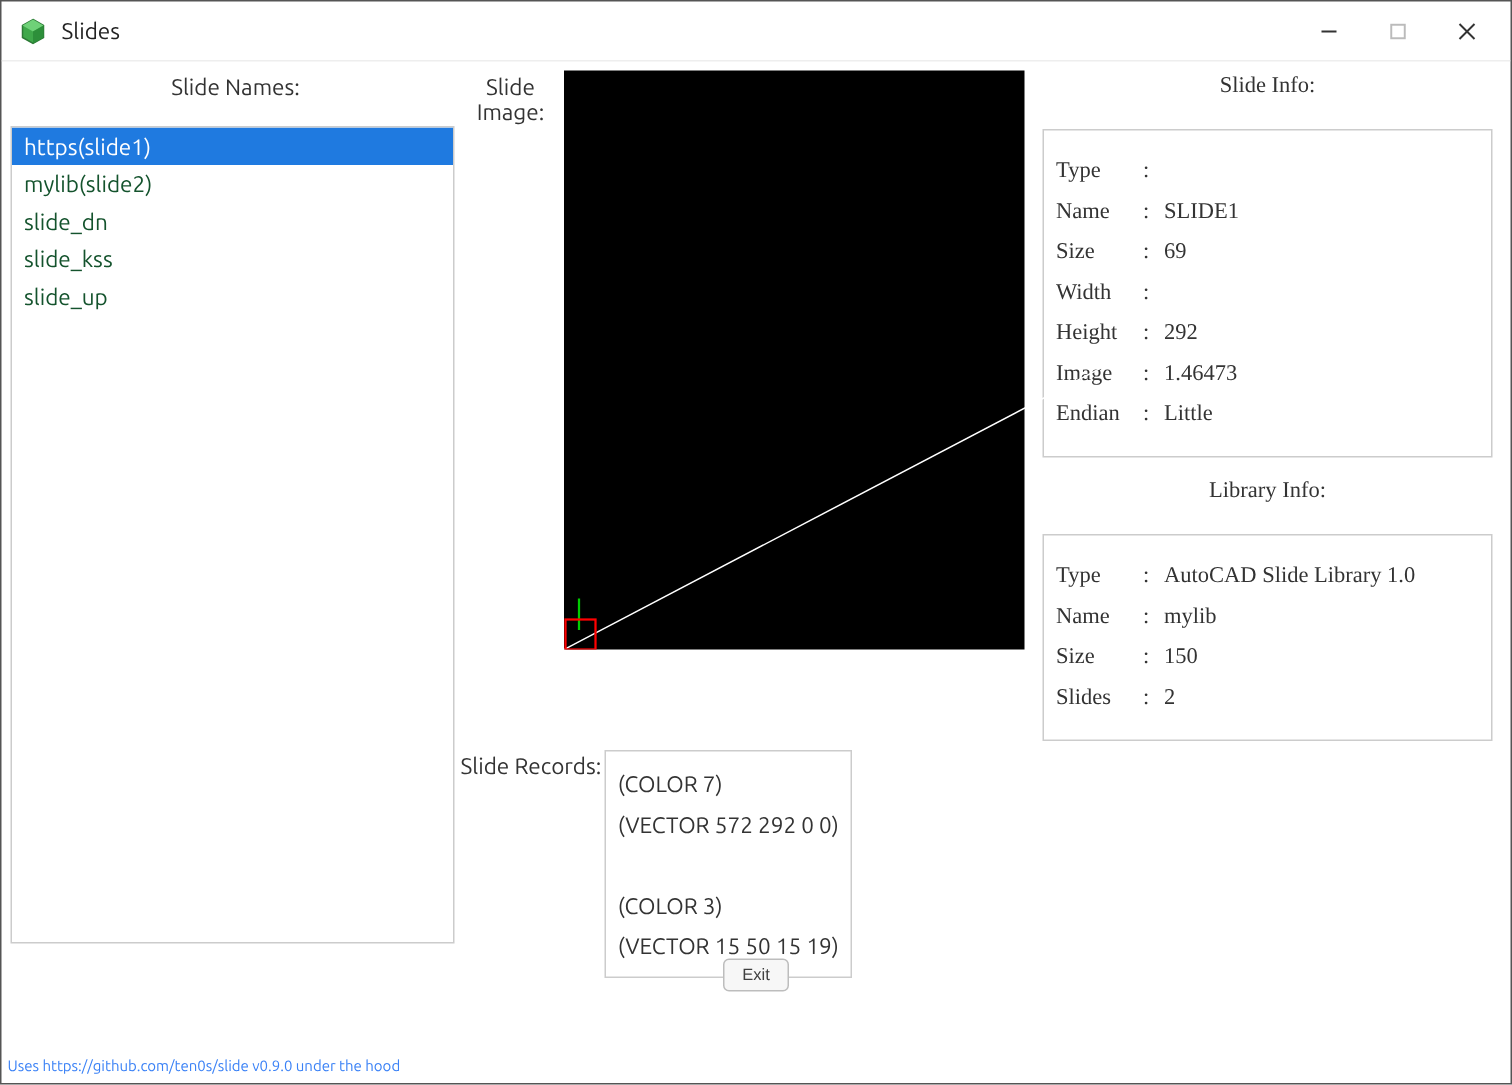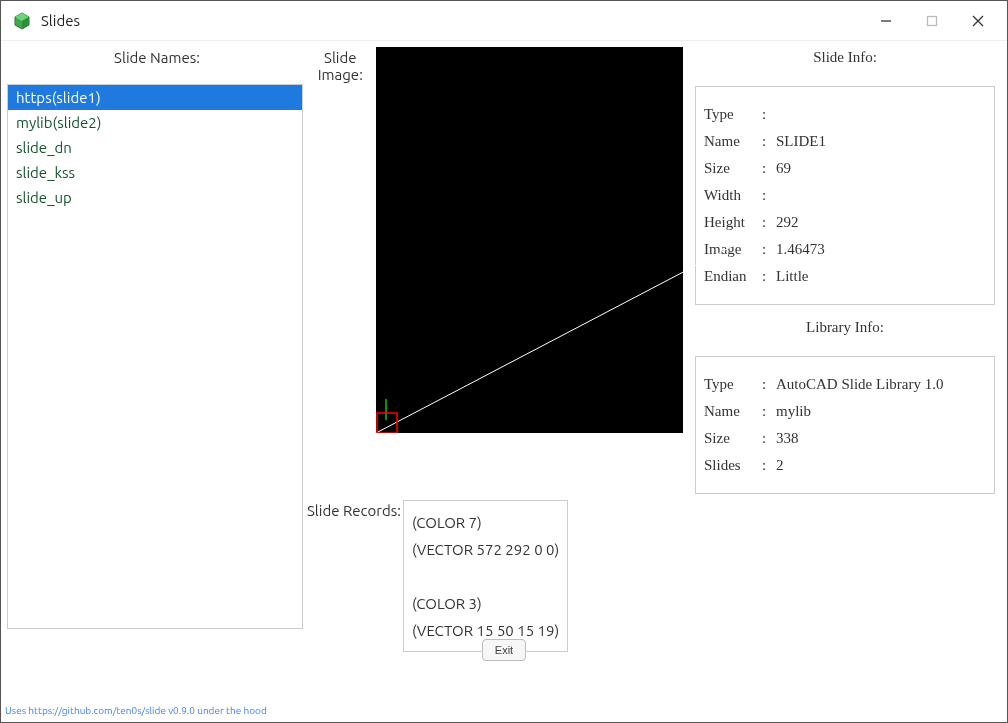--- a/index.html
+++ b/index.html
@@ -287,21 +287,21 @@
               <div class="val">AutoCAD Slide Library 1.0</div>
             </div>
             <div class="info-row">
               <div class="key">Name</div>
               <div class="colon">:</div>
               <div class="val">mylib</div>
             </div>
             <div class="info-row">
               <div class="key">Size</div>
               <div class="colon">:</div>
-              <div class="val">338</div>
+              <div class="val">150</div>
             </div>
             <div class="info-row">
               <div class="key">Slides</div>
               <div class="colon">:</div>
               <div class="val">2</div>
             </div>
           </div>
       </div>
     </div>
 

